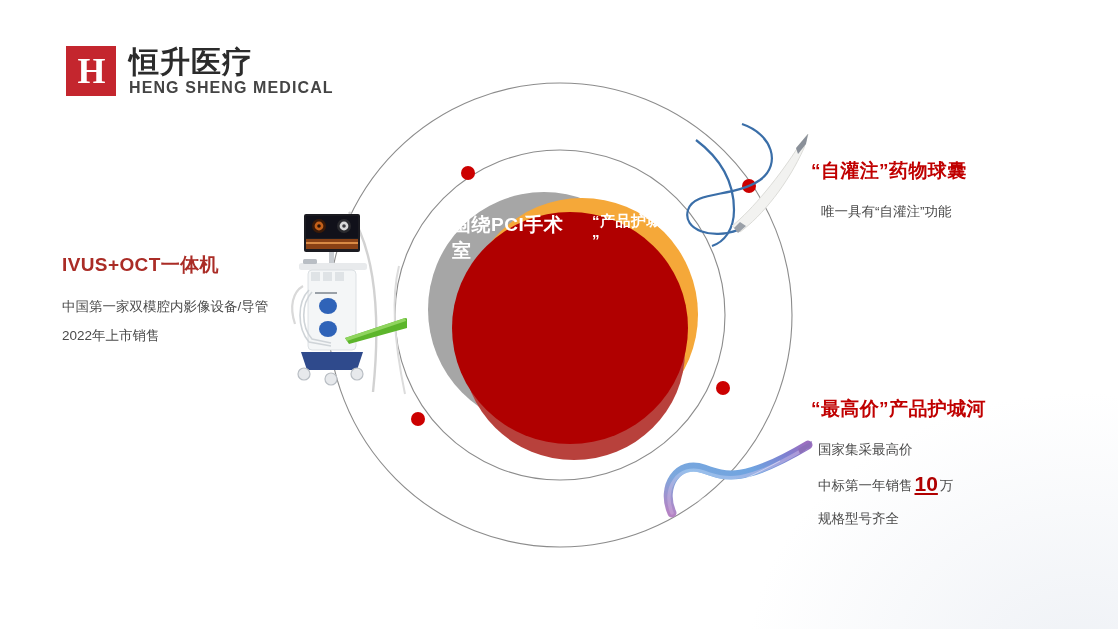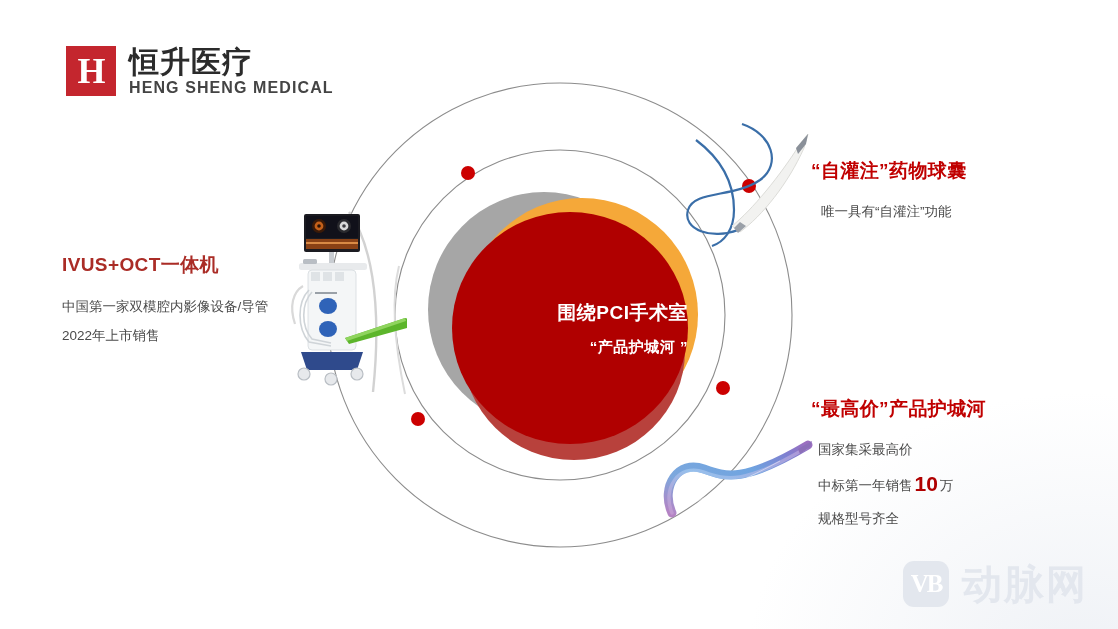--- a/index.html
+++ b/index.html
@@ -91,22 +91,22 @@
   .blob-lred   { left: 73px;  top: 72px;  width: 222px; height: 218px; background: #b8413c; }
   .blob-dred   { left: 62px;  top: 42px;  width: 236px; height: 232px; background: #b00000; }
 
   .core-label {
     position: absolute;
     left: 62px;
     top: 42px;
     width: 236px;
     height: 232px;
     display: flex;
-    flex-direction: column;
-    align-items: flex-end;
+    flex-direction: row;
+    align-items: flex-start;
     justify-content: center;
     gap: 12px;
     color: #ffffff;
   }
   .core-label .l1 { font-size: 19px; font-weight: bold; letter-spacing: 0.5px; }
   .core-label .l2 { font-size: 15px; font-weight: bold; letter-spacing: 0.5px; }
 
   
   .callout { position: absolute; }
   .callout .heading {
@@ -121,20 +121,21 @@
     color: #4a4a4a;
     line-height: 2.0;
     white-space: nowrap;
   }
   .callout .line .emph {
     font-size: 21px;
     font-weight: bold;
     color: #b00000;
     vertical-align: -1px;
     padding: 0 2px;
+    text-decoration: underline;
   }
 
   #callout-left  { left: 62px;  top: 252px; }
   #callout-left .heading { color: #aa2c26; }
   #callout-left .line { line-height: 2.15; }
 
   #callout-top-right { left: 811px; top: 122px; }
   #callout-top-right .heading { color: #c00000; margin-top: 36px; }
   #callout-top-right .line { padding-left: 10px; }
 
@@ -299,20 +300,14 @@
 
   <div class="callout" id="callout-bottom-right">
     <div class="heading">“最高价”产品护城河</div>
     <div class="line">国家集采最高价</div>
     <div class="line">
       <span>中标第一年销售</span><span class="emph">10</span><span>万</span>
     </div>
     <div class="line">规格型号齐全</div>
   </div>
 
-  <div class="watermark">
-    <div class="wm-mark">
-      <span>VB</span>
-    </div>
-    <div class="wm-text">动脉网</div>
-  </div>
 
 </div>
 
 </body></html>

